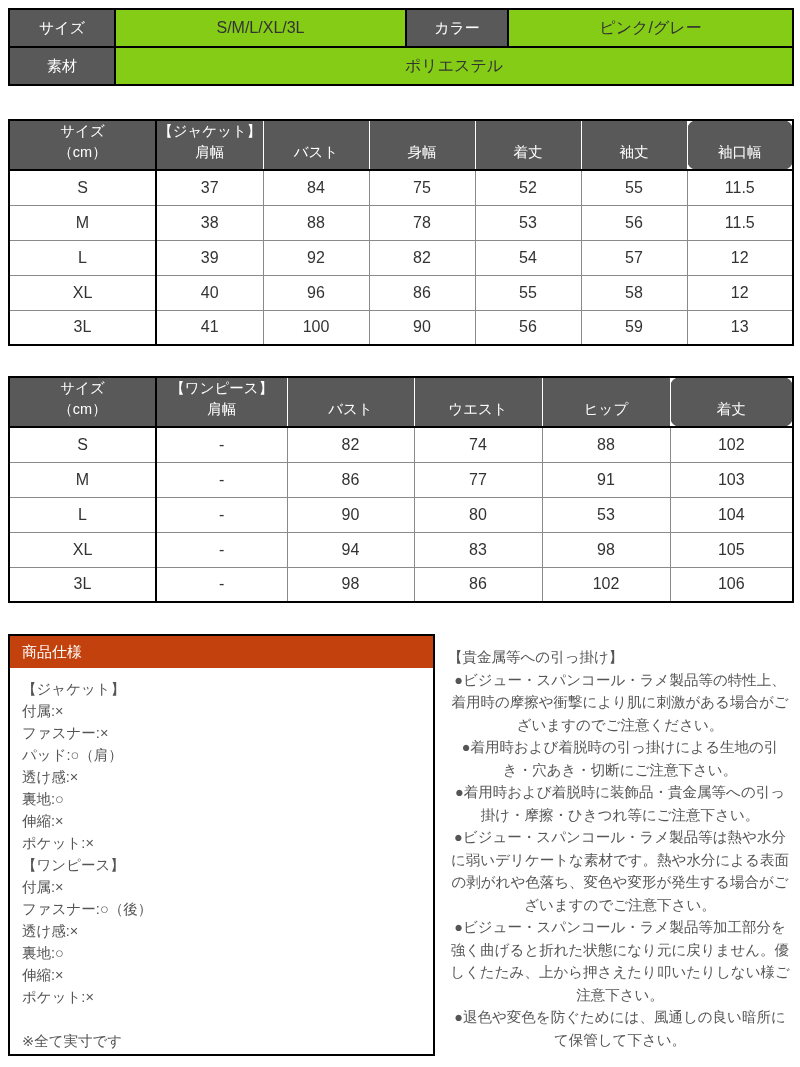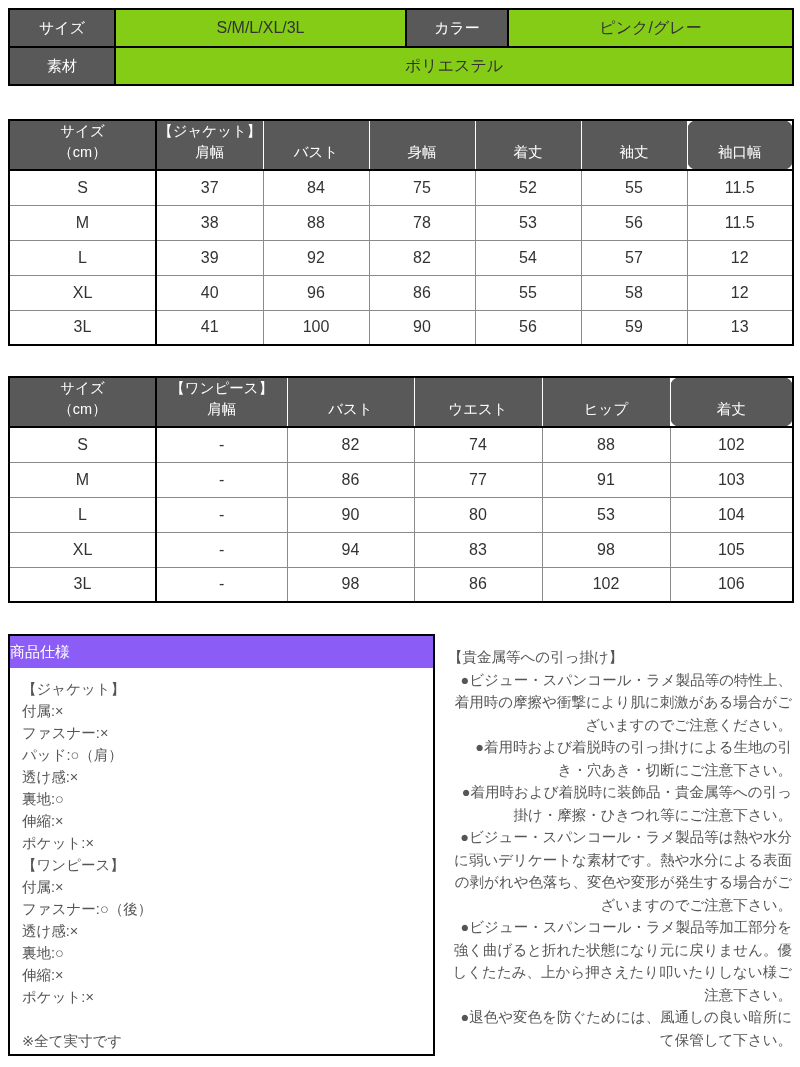--- a/index.html
+++ b/index.html
@@ -37,29 +37,29 @@
     height: 35px; border: 1px solid #8a8a8a;
   }
   table.sizes td:first-child { border-left: 2px solid #000; }
   table.sizes td:last-child { border-right: 2px solid #000; }
   table.sizes tr:last-child td { border-bottom: 2px solid #000; }
 
   
   .bottom { margin-top: 31px; display: flex; align-items: flex-start; }
   .spec-box { width: 427px; height: 422px; border: 2px solid #000; background: #fff; flex: none; }
   .spec-box .bar {
-    height: 32px; background: #8b5cf6; color: #fff; font-size: 15px;
-    line-height: 31px; padding-left: 0;
+    height: 32px; background: #c2410c; color: #fff; font-size: 15px;
+    line-height: 31px; padding-left: 12px;
   }
   .spec-box .content { padding: 10px 12px 0 12px; }
   .spec-line { font-size: 14.5px; color: #555; line-height: 22px; min-height: 22px; }
 
   .notes { flex: 1; margin-left: 13px; padding-top: 12px; width: 345px; }
   .notes-title { font-size: 14.5px; color: #555; line-height: 22.5px; }
-  .note-item { font-size: 14.5px; color: #555; line-height: 22.5px; text-align: right; }
+  .note-item { font-size: 14.5px; color: #555; line-height: 22.5px; text-align: center; }
 </style>
 </head>
 <body>
 
 <div class="page">
 
   <table class="summary">
     <colgroup>
         <col style="width:106px">
         <col style="width:291px">

